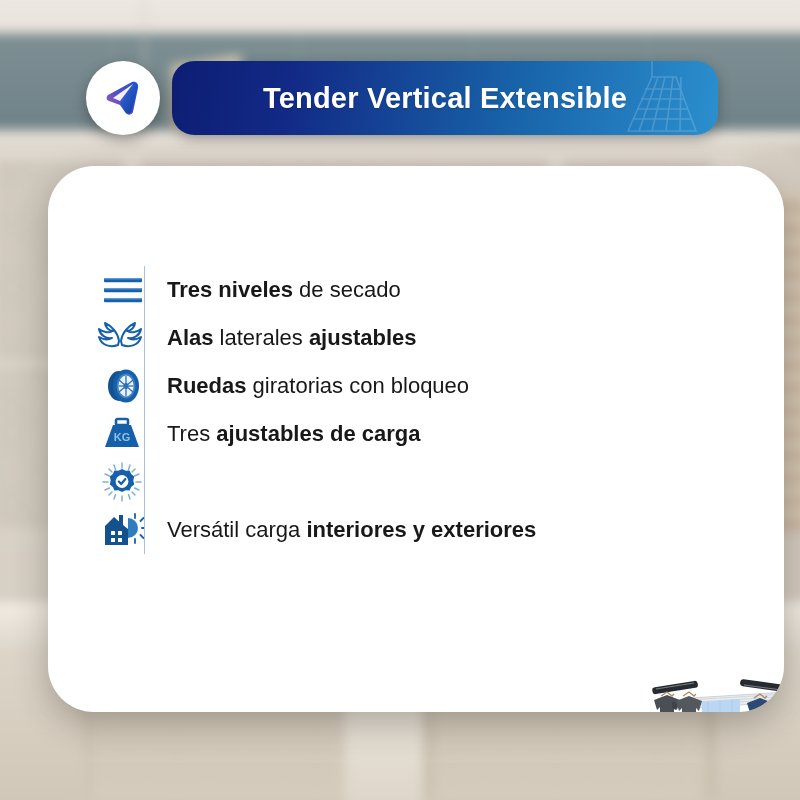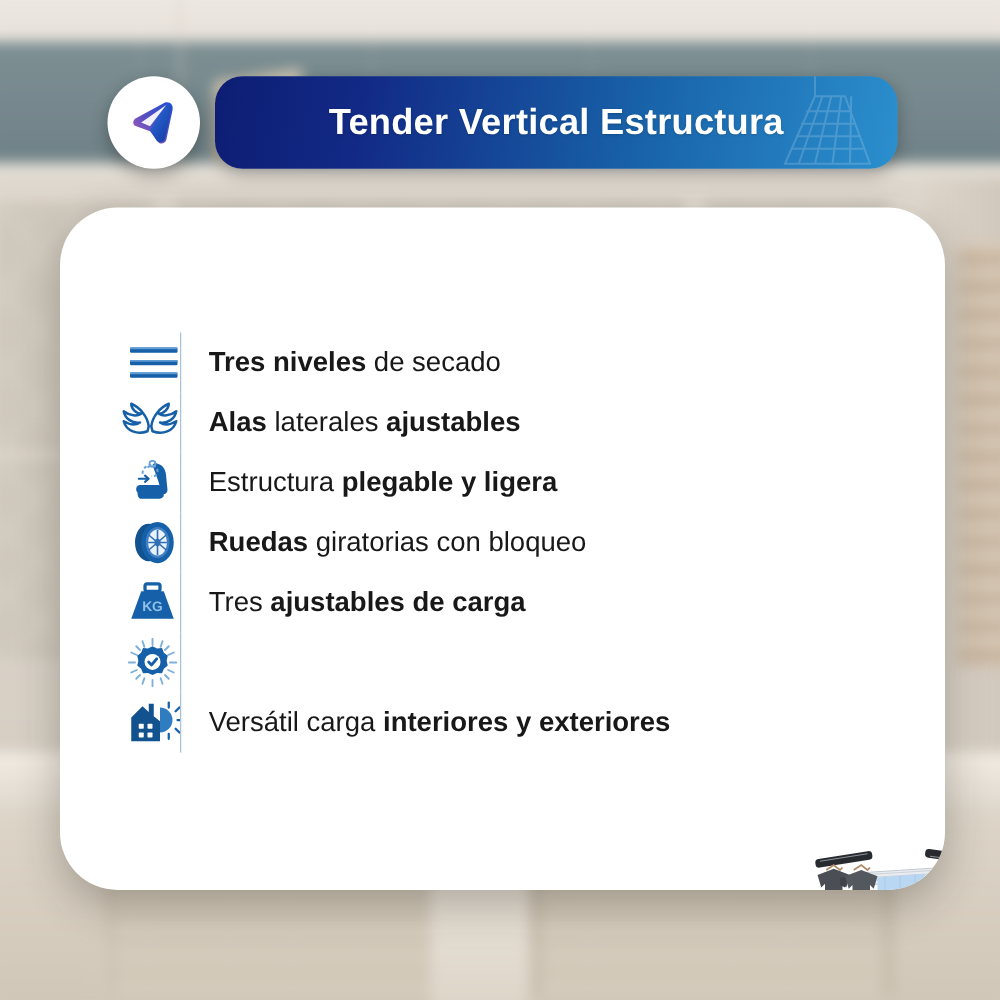--- a/index.html
+++ b/index.html
@@ -65,20 +65,21 @@
     background:#fff;box-shadow:0 5px 14px rgba(0,0,0,.30);
     display:flex;align-items:center;justify-content:center;z-index:5;
   }
 
   
   .card{
     position:absolute;left:48px;top:166px;width:708px;height:546px;
     background:#fff;border-radius:46px;
     box-shadow:0 12px 34px rgba(40,35,30,.30);
     overflow:hidden;
+    padding-left:28px;
   }
 
   
   .features{position:absolute;left:30px;top:100px;width:540px;}
   .frow{display:flex;align-items:center;height:48px;}
   .ficon{width:66px;min-width:66px;display:flex;align-items:center;justify-content:flex-end;}
   .fbar{width:1px;align-self:stretch;background:#a9c1db;margin:0 0 0 0;}
   .ftext{padding-left:22px;font-size:22px;color:#181818;line-height:1.15;white-space:nowrap;}
   .ftext b{font-weight:bold;}
 
@@ -128,21 +129,21 @@
 
   <div class="banner">
     <svg class="banner-wm" viewBox="0 0 120 86">
       <g stroke="#dff0fb" stroke-width="1.6" fill="none">
         <path d="M36 74 L60 20 L84 20 L104 74 Z"></path>
         <path d="M60 20 L60 4"></path>
         <path d="M41 62 L99 62 M45 52 L96 52 M49 42 L92 42 M53 32 L88 32"></path>
         <path d="M47 74 L66 20 M60 74 L73 20 M74 74 L81 20 M88 74 L89 20"></path>
       </g>
     </svg>
-    <div class="banner-title">Tender Vertical Estructura</div>
+    <div class="banner-title">Tender Vertical Extensible</div>
   </div>
 
   <div class="logo">
     <svg width="46" height="46" viewBox="0 0 46 46">
       <defs>
         <linearGradient id="lg1" x1="0" y1="1" x2="1" y2="0">
           <stop offset="0" stop-color="#c060b4"></stop>
           <stop offset="45%" stop-color="#5a4fc0"></stop>
           <stop offset="100%" stop-color="#1f4fd8"></stop>
         </linearGradient>
@@ -193,38 +194,20 @@
                        C40 12 34 12 31 10 C35 10 39 6 39 2 C32 5 26 12 25 20 Z"></path>
             </g>
           </svg>
         </div>
         <div class="fbar"></div>
         <div class="ftext">
           <b>Alas</b><span> laterales </span><b>ajustables</b>
         </div>
       </div>
 
-      <div class="frow">
-        <div class="ficon">
-          <svg width="40" height="36" viewBox="0 0 40 36">
-            <path d="M22 3 C27 4 29 9 29 14 L30 24 C30 27 27 28 25 27 L23 18
-                     C21 12 19 7 18 4 C19 2 21 2 22 3 Z" fill="#1560a8"></path>
-            <path d="M6 26 C4 24 5 20 8 20 L22 20 C25 20 27 22 27 25 L27 28
-                     C27 30 25 31 23 31 L9 31 C7 31 6 29 6 26 Z" fill="#1560a8"></path>
-            <path d="M14 6 C18 3 22 5 22 9 C22 12 19 14 17 13" fill="none" stroke="#6ba3d8" stroke-width="1.6" stroke-dasharray="2.5 2"></path>
-            <path d="M10 11 C10 7 13 4 17 4" fill="none" stroke="#6ba3d8" stroke-width="1.6" stroke-dasharray="2.5 2"></path>
-            <circle cx="18" cy="3" r="2.4" fill="none" stroke="#6ba3d8" stroke-width="1.5"></circle>
-            <path d="M7 15 L15 15 M12 12.5 L15 15 L12 17.5" fill="none" stroke="#1560a8" stroke-width="1.6" stroke-linecap="round" stroke-linejoin="round"></path>
-          </svg>
-        </div>
-        <div class="fbar"></div>
-        <div class="ftext">
-          <span>Estructura </span><b>plegable y ligera</b>
-        </div>
-      </div>
 
       <div class="frow">
         <div class="ficon">
           <svg width="42" height="38" viewBox="0 0 42 38">
             <ellipse cx="17" cy="19" rx="11" ry="15" fill="#11528f"></ellipse>
             <ellipse cx="24" cy="19" rx="13" ry="16.5" fill="#1560a8"></ellipse>
             <ellipse cx="24" cy="19" rx="9.5" ry="12.5" fill="#3f7fc4"></ellipse>
             <ellipse cx="24" cy="19" rx="7.6" ry="10.4" fill="#eaf2fb"></ellipse>
             <g stroke="#2f6fb5" stroke-width="1.3">
               <line x1="24" y1="9" x2="24" y2="29"></line>

